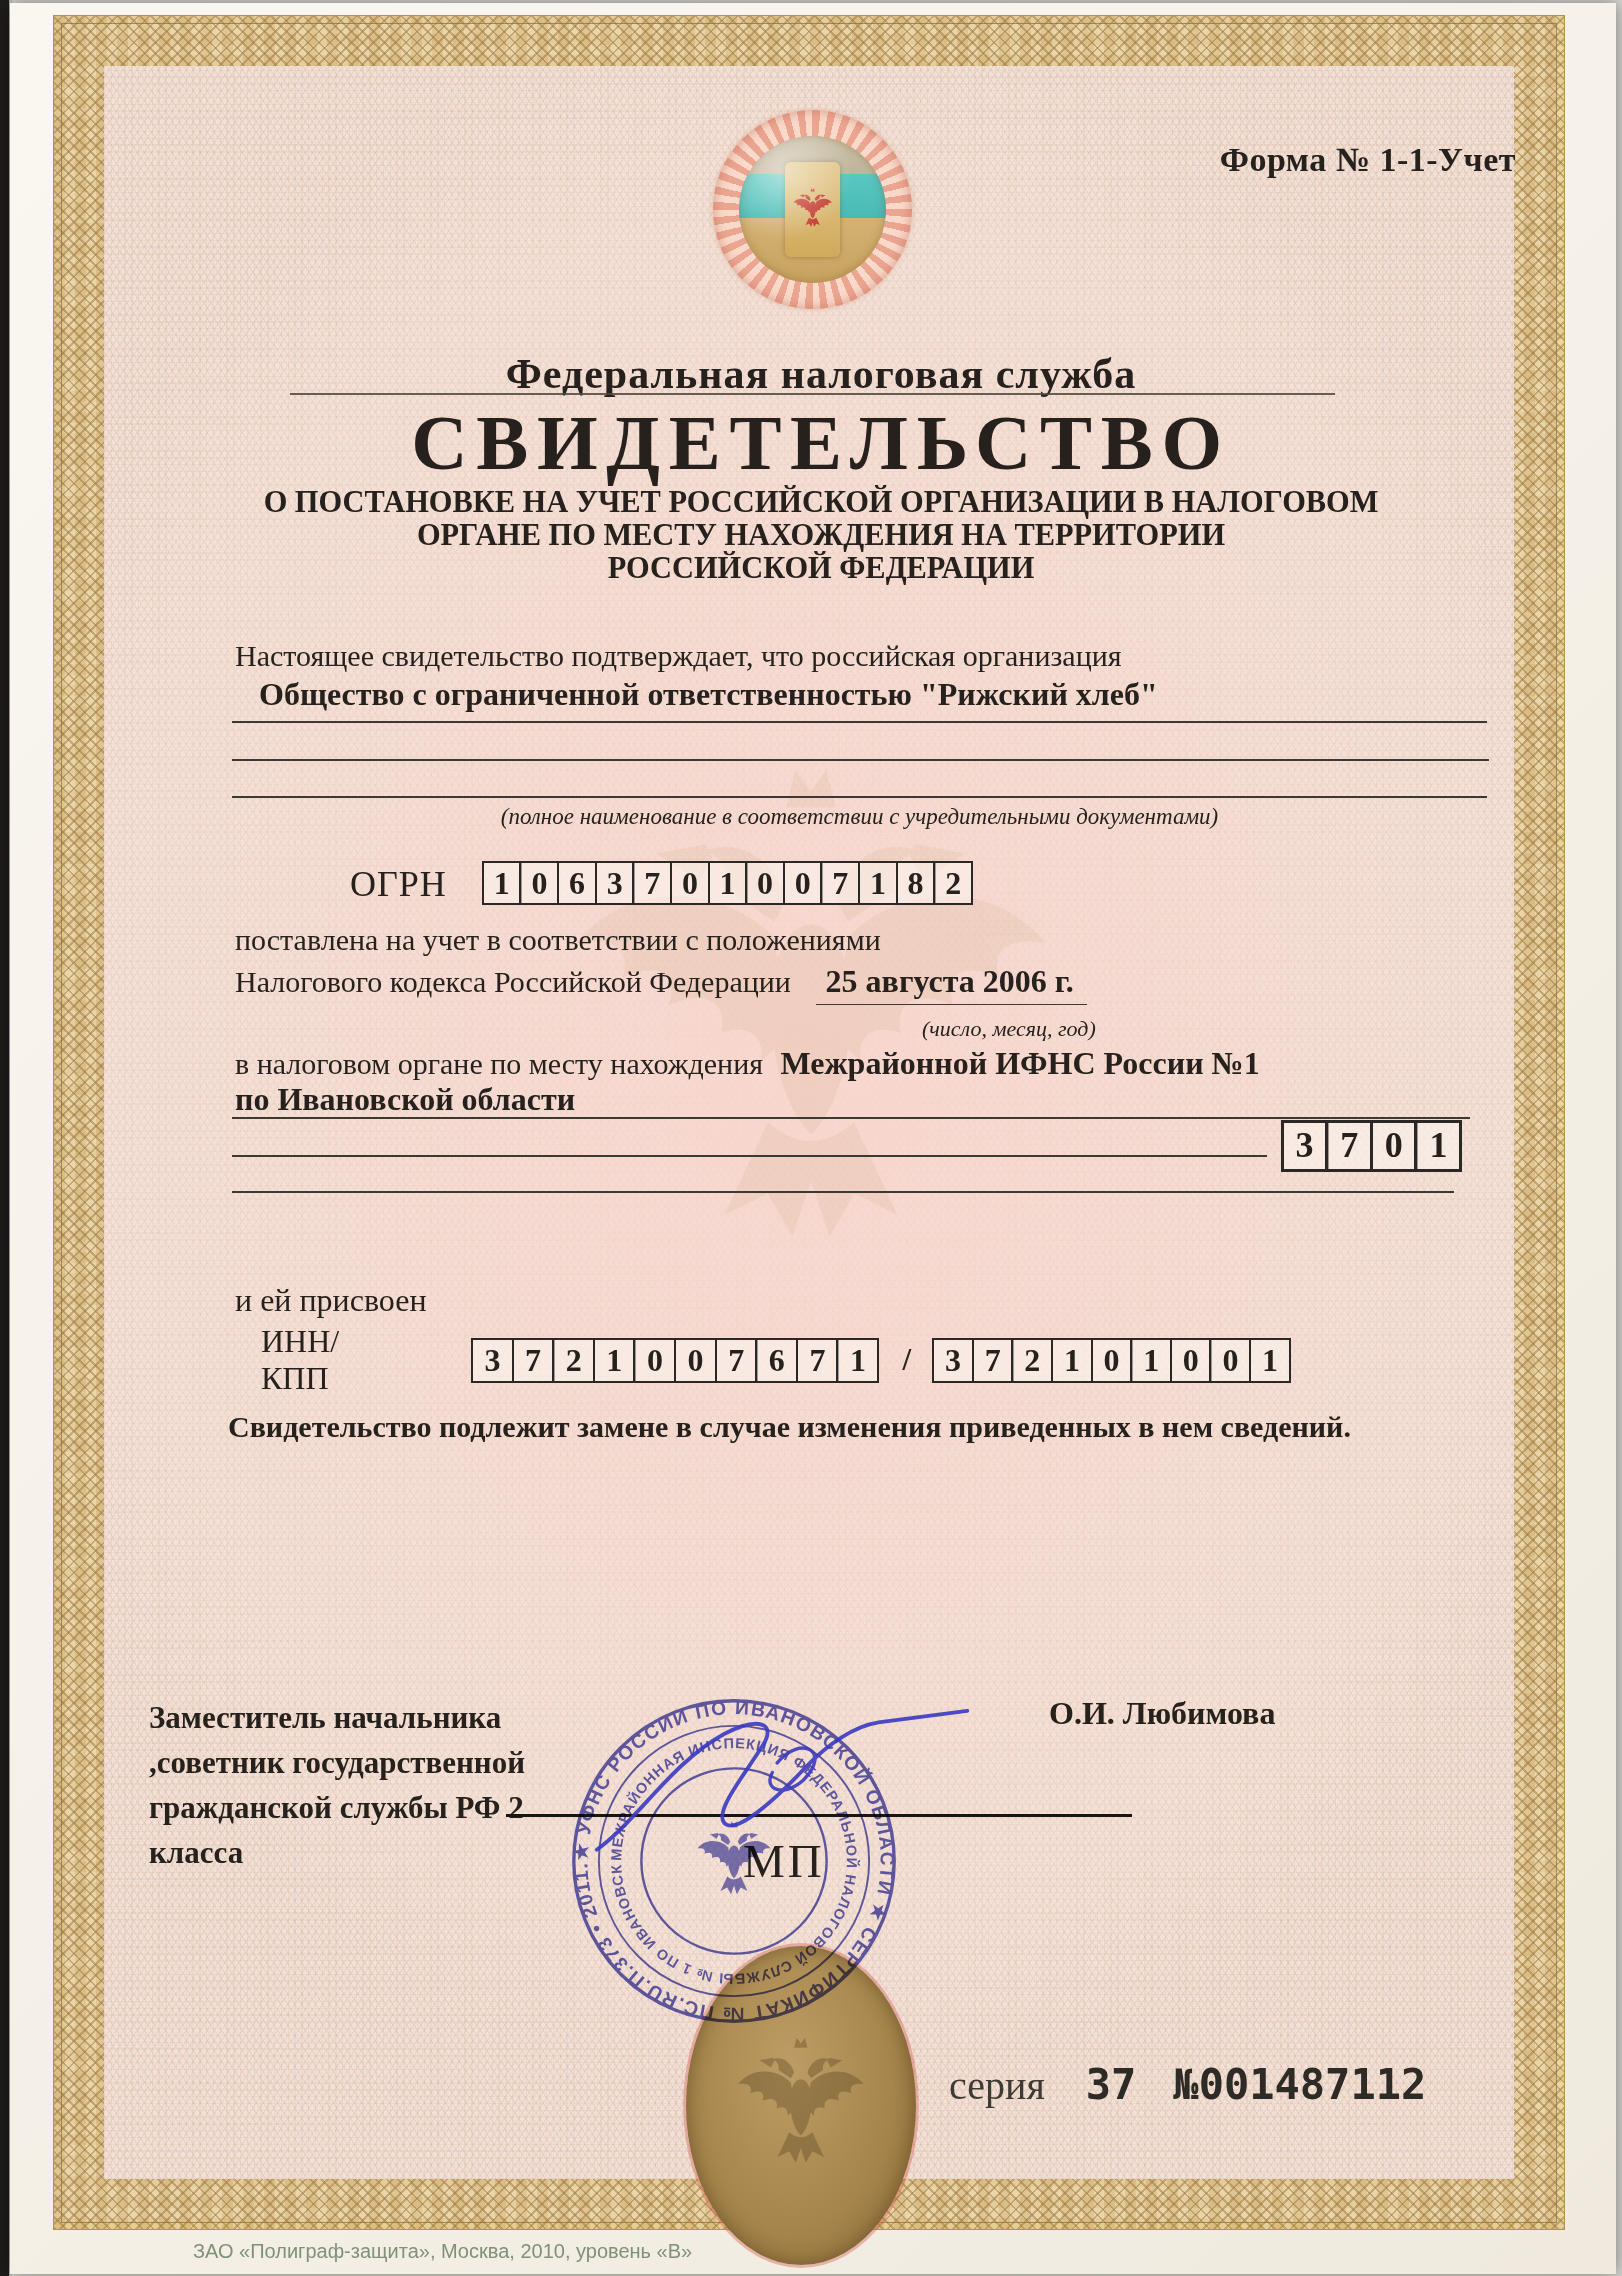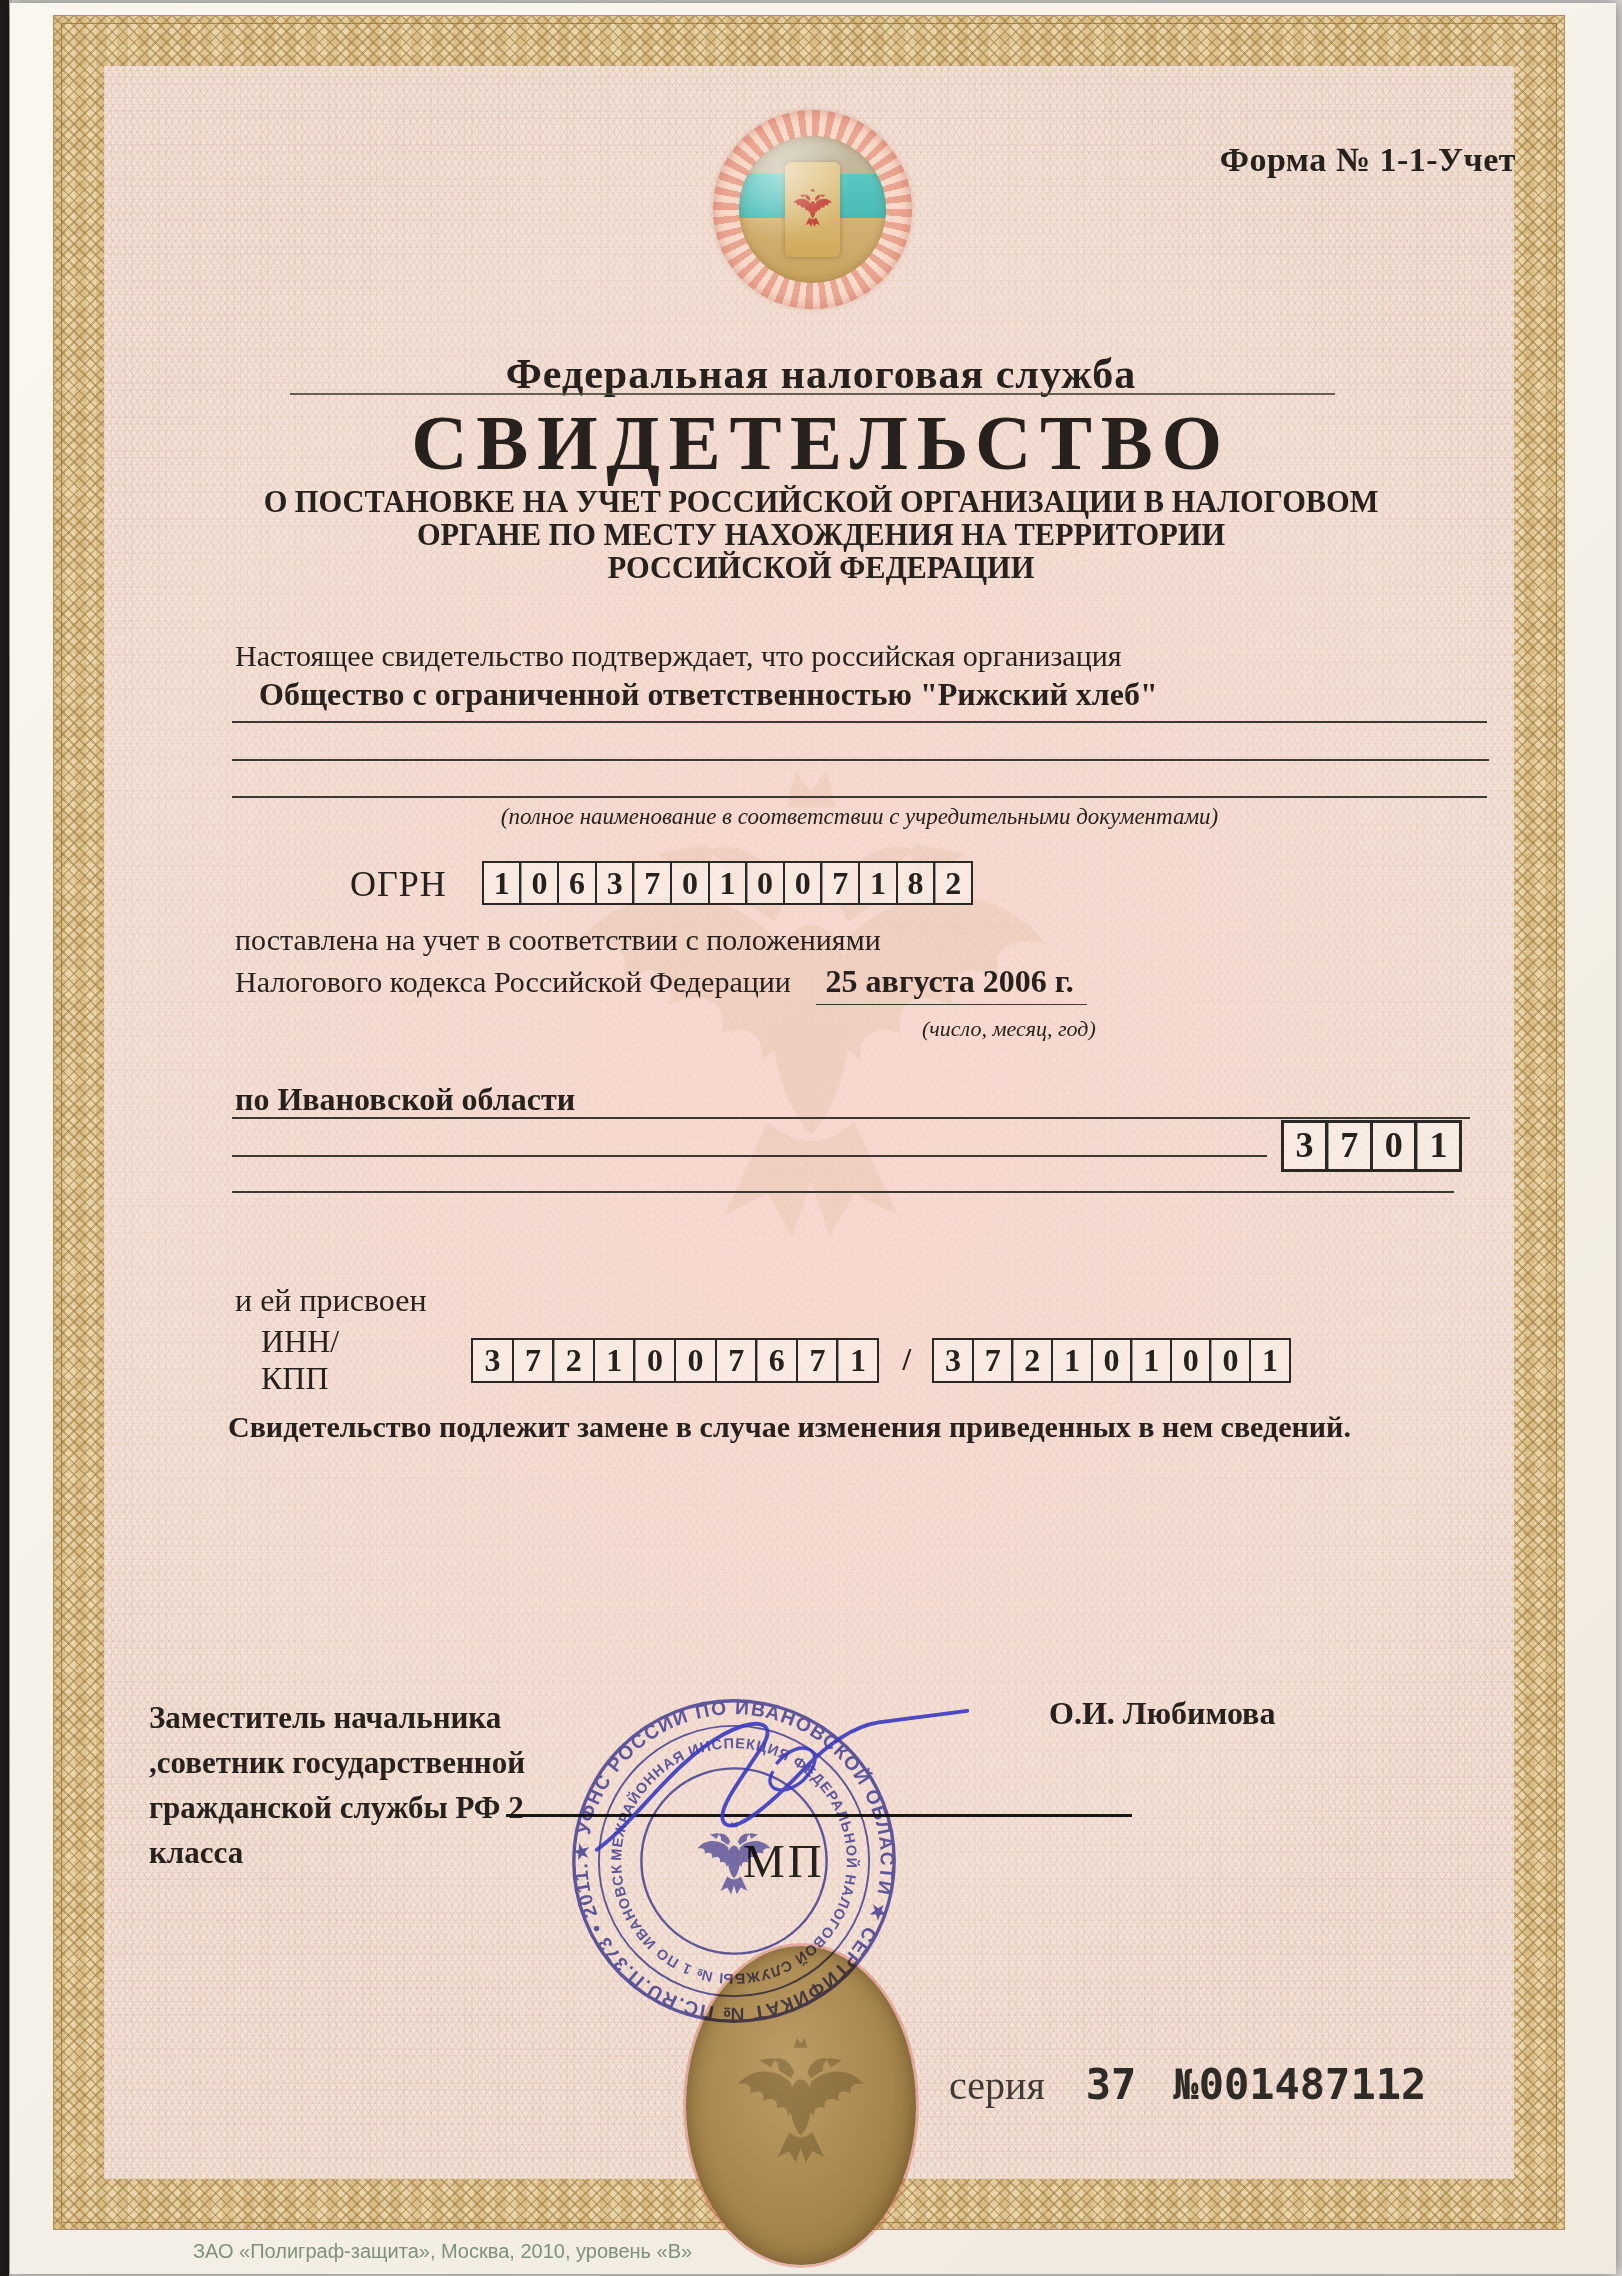--- a/index.html
+++ b/index.html
@@ -199,20 +199,23 @@
       <span class="cell">2</span>
     </span>
   </div>
 
   <div class="abs reg1">поставлена на учет в соответствии с положениями</div>
   <div class="abs reg2">
     <span>Налогового кодекса Российской Федерации</span><span class="reg-date">25 августа 2006 г.</span>
   </div>
   <div class="abs date-caption">(число, месяц, год)</div>
 
+  <div class="abs tax-row">
+    <span>в налоговом органе по месту нахождения</span><span class="tax-name1">Межрайонной ИФНС России №1</span>
+  </div>
   <div class="abs tax-name2">по Ивановской области</div>
   <div class="abs uline uA"></div>
   <div class="abs uline uB"></div>
   <div class="abs uline uC"></div>
   <div class="abs code-box">
     <span class="cell">3</span>
     <span class="cell">7</span>
     <span class="cell">0</span>
     <span class="cell">1</span>
   </div>

